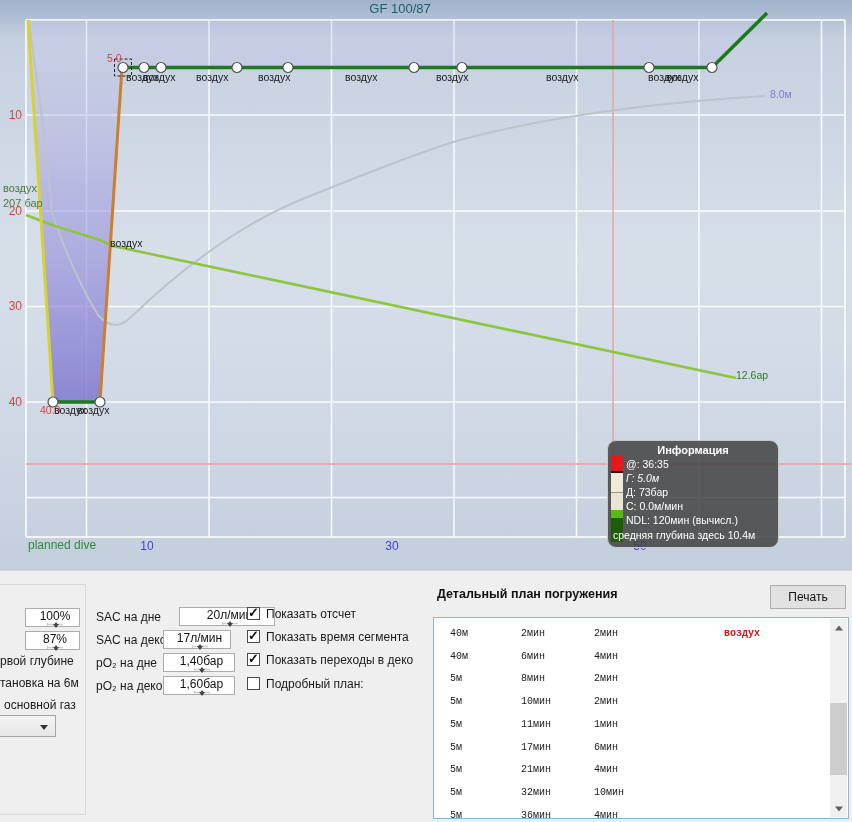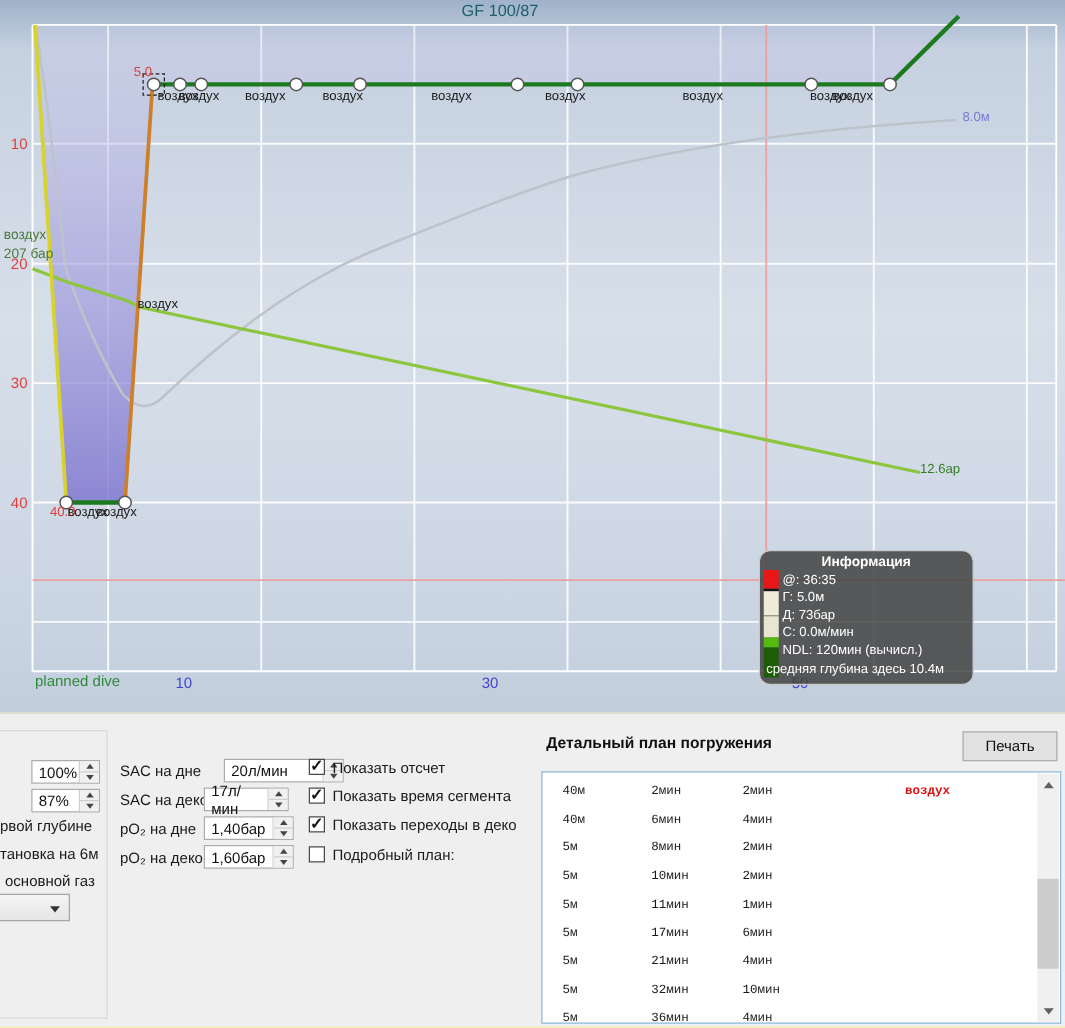--- a/index.html
+++ b/index.html
@@ -1,16 +1,16 @@
 <!DOCTYPE html>
 <html><head>
 <meta charset="utf-8">
 <style>
   html,body{margin:0;padding:0;}
-  #root{position:relative;width:852px;height:822px;background:#fde047;
+  #root{position:relative;width:852px;height:822px;background:#0c4a6e;
         font-family:"Liberation Sans",sans-serif;overflow:hidden;}
 
   
   #chart{position:absolute;left:0;top:0;width:852px;height:570px;
          background:linear-gradient(180deg,#9fb2ca 0%,#c6d1e0 7%,#d7dfe9 45%,#cdd7e4 80%,#c3cedd 100%);}
   #chart svg{position:absolute;left:0;top:0;}
   .chart-label{position:absolute;white-space:nowrap;}
   .title{font-size:13px;color:#1c5f6a;}
   .ytick{font-size:12px;color:#e03e3e;width:22px;text-align:right;}
   .xtick{font-size:12px;color:#4343cf;width:24px;text-align:center;}
@@ -30,21 +30,21 @@
   .ib-bar{position:absolute;left:3px;top:15px;width:12px;height:86px;}
   .ib-bar div{width:100%;}
 
   
   #panel{position:absolute;left:0;top:570px;width:852px;height:252px;background:#efefef;border-top:1px solid #d6d6d6;}
   .group{position:absolute;border:1px solid #dadada;}
   .group-title{position:absolute;top:-8px;left:8px;background:#efefef;padding:0 3px;font-size:12px;color:#1a1a1a;white-space:nowrap;}
   .flabel{position:absolute;font-size:12px;color:#1a1a1a;white-space:nowrap;}
 
   .spin{position:absolute;height:19px;background:#fff;border:1px solid #acacac;
-        font-size:12px;color:#111;display:flex;align-items:center;padding-left:5px;box-sizing:border-box;}
+        font-size:12px;color:#111;display:flex;align-items:center;padding-left:5px;box-sizing:border-box;flex-direction:column;}
   .spin .val{flex:1;}
   .spin .btns{width:15px;height:100%;display:flex;flex-direction:column;border-left:1px solid #cfcfcf;}
   .spin .btns span{flex:1;background:#f0f0f0;position:relative;}
   .spin .btns span + span{border-top:1px solid #cfcfcf;}
   .tri-up::after,.tri-dn::after{content:"";position:absolute;left:50%;top:50%;transform:translate(-50%,-50%);
         border-left:3px solid transparent;border-right:3px solid transparent;}
   .tri-up::after{border-bottom:4px solid #444;}
   .tri-dn::after{border-top:4px solid #444;}
 
   .combo{position:absolute;height:22px;background:linear-gradient(#f4f4f4,#e6e6e6);border:1px solid #a5a5a5;box-sizing:border-box;}
@@ -194,21 +194,21 @@
       <div class="ib-bar">
         <div style="height:15px;background:#e81818;"></div>
         <div style="height:2px;background:#161616;"></div>
         <div style="height:19px;background:#f0ead8;"></div>
         <div style="height:1px;background:#9a9a8a;"></div>
         <div style="height:17px;background:#e9e5d1;"></div>
         <div style="height:8px;background:#55bb11;"></div>
         <div style="height:24px;background:#1e5c08;"></div>
       </div>
       <div class="ib-line" style="top:17px;">@: 36:35</div>
-      <div class="ib-line" style="top:31px;">Г: 5.0м</div>
+      <div class="ib-line" style="top:31px;font-style:italic;">Г: 5.0м</div>
       <div class="ib-line" style="top:45px;">Д: 73бар</div>
       <div class="ib-line" style="top:59px;">С: 0.0м/мин</div>
       <div class="ib-line" style="top:73px;">NDL: 120мин (вычисл.)</div>
       <div class="ib-line" style="top:88px;left:5px;">средняя глубина здесь 10.4м</div>
     </div>
   </div>
 
   <div id="panel">
 
     <div class="group" style="left:-20px;top:13px;width:104px;height:229px;"></div>

